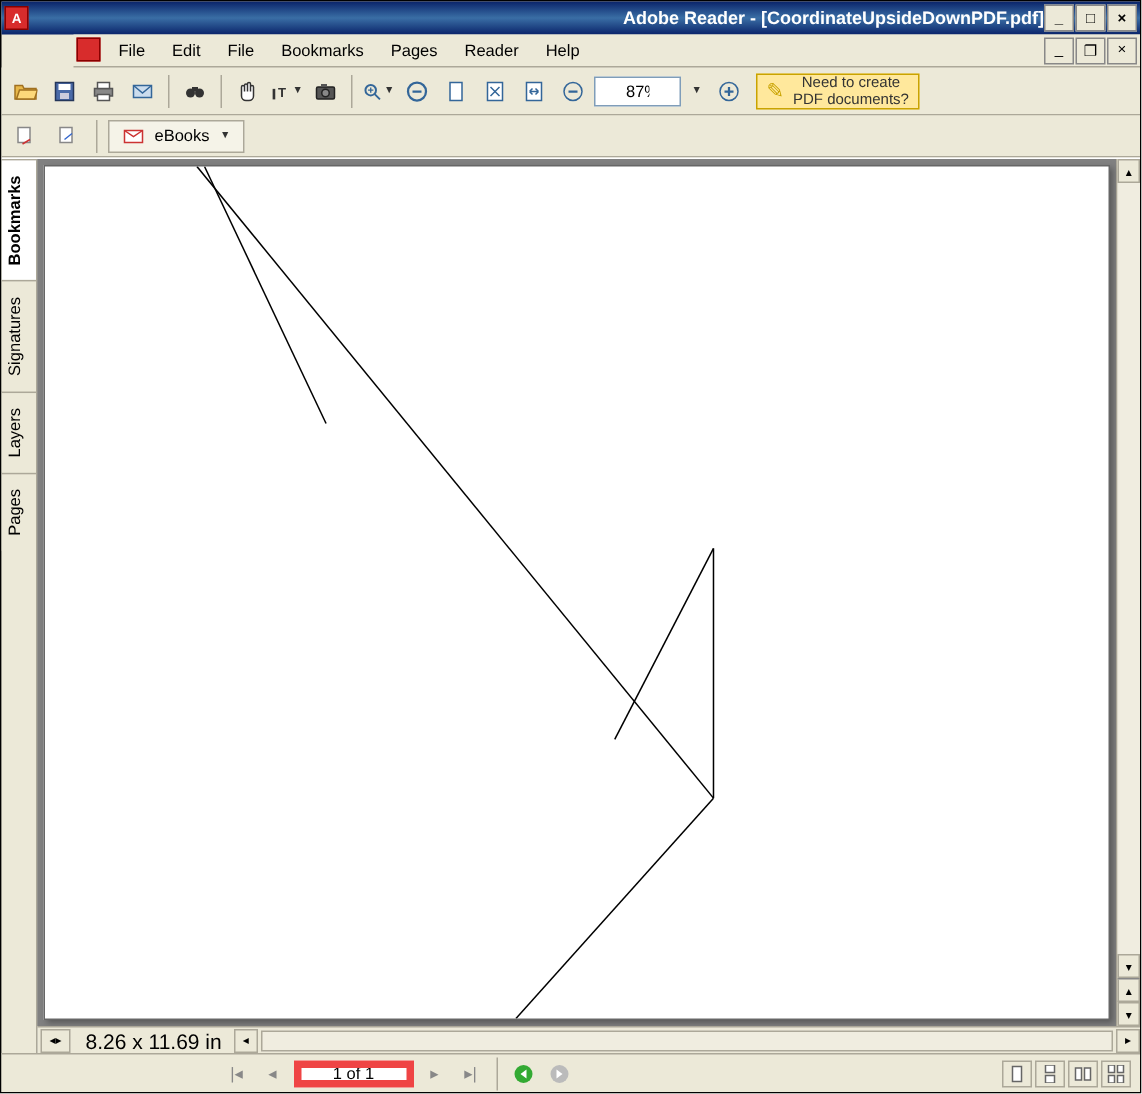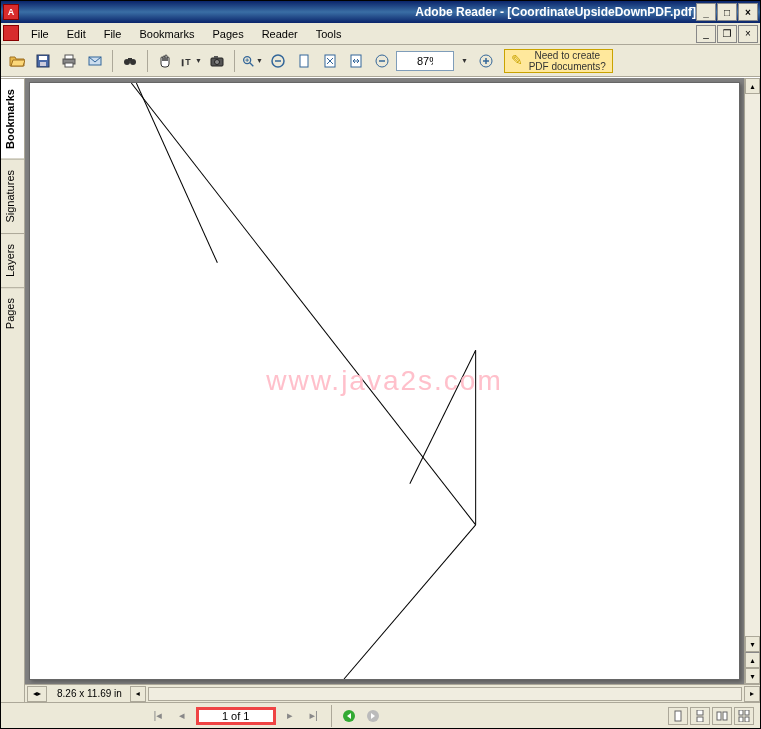--- a/index.html
+++ b/index.html
@@ -6,21 +6,21 @@
 body { font-family: Tahoma, Arial, sans-serif; font-size: 11px; background: #fff; width: 761px; height: 729px; overflow: hidden; }
 
 .window { width: 761px; height: 729px; border: 1px solid #000; display: flex; flex-direction: column; background: #ece9d8; }
 
 .titlebar { height: 22px; background: linear-gradient(to bottom, #0a246a, #3a6ea5, #0a246a); display: flex; align-items: center; padding: 0 2px; color: white; font-weight: bold; font-size: 12px; }
 .titlebar .icon { width: 16px; height: 16px; background: #d82c2c; border: 1px solid #800; margin-right: 4px; display: flex; align-items: center; justify-content: center; font-size: 9px; color: white; }
 .titlebar .title { flex: 1; text-align: right; }
 .win-btns { display: flex; gap: 1px; }
 .win-btn { width: 20px; height: 18px; background: #ece9d8; border: 1px solid #888; display: flex; align-items: center; justify-content: center; font-family: Arial; cursor: pointer; font-size: 10px; color: #000; }
 
-.menubar { height: 22px; background: #ece9d8; display: flex; align-items: center; padding-left: 22px; gap: 2px; border-bottom: 1px solid #aca899; position: relative; }
+.menubar { height: 22px; background: #ece9d8; display: flex; align-items: center; padding-left: 22px; gap: 2px; border-bottom: 1px solid #aca899; position: relative; margin-left: 48px; }
 .menubar .app-icon { position: absolute; left: 2px; top: 2px; width: 16px; height: 16px; background: #d82c2c; border: 1px solid #800; }
 .menu-item { padding: 2px 8px; cursor: pointer; }
 .menubar .right-btns { margin-left: auto; display: flex; gap: 1px; padding-right: 2px; }
 
 .toolbar-row { height: 32px; background: #ece9d8; display: flex; align-items: center; padding: 0 4px; gap: 2px; border-bottom: 1px solid #aca899; }
 .tool-btn { width: 24px; height: 24px; border: 1px solid transparent; display: flex; align-items: center; justify-content: center; cursor: pointer; border-radius: 2px; }
 .dropdown-arrow { font-size: 7px; margin-left: 1px; color: #333; }
 .sep { width: 1px; height: 22px; background: #aca899; margin: 0 3px; }
 
 .zoom-input { width: 58px; height: 20px; border: 1px solid #7f9db9; background: white; padding: 0 20px; font-size: 11px; }
@@ -44,28 +44,28 @@
 .watermark { position: absolute; top: 50%; left: 50%; transform: translate(-50%, -50%); font-size: 28px; color: #ffc0cb; letter-spacing: 2px; font-family: Arial; pointer-events: none; }
 
 .doc-svg { position: absolute; top: 0; left: 0; width: 100%; height: 100%; }
 
 .vscroll { width: 16px; background: #ece9d8; display: flex; flex-direction: column; border-left: 1px solid #aca899; }
 .scroll-btn { height: 16px; background: #ece9d8; border: 1px solid #aca899; display: flex; align-items: center; justify-content: center; font-size: 8px; cursor: pointer; }
 .scroll-track { flex: 1; background: #f0ede0; }
 
 .hstatus { height: 18px; background: #ece9d8; display: flex; align-items: center; border-top: 1px solid #aca899; }
 .hstatus .corner-btn { width: 20px; height: 16px; border: 1px solid #aca899; display: flex; align-items: center; justify-content: center; font-size: 8px; margin: 0 2px; cursor: pointer; }
-.dims { padding: 0 8px; font-size: 10px; }
+.dims { padding: 0 8px; font-size: 14px; }
 .hscroll-track { flex: 1; height: 14px; background: #f0ede0; border: 1px solid #aca899; margin: 0 2px; }
 
 .statusbar { height: 26px; background: #ece9d8; border-top: 1px solid #aca899; display: flex; align-items: center; padding: 0 6px; gap: 4px; }
 .statusbar .nav-group { display: flex; align-items: center; gap: 4px; margin: 0 auto; }
 .nav-btn { width: 20px; height: 20px; border: 1px solid transparent; display: flex; align-items: center; justify-content: center; cursor: pointer; color: #888; font-size: 11px; }
 .nav-btn.green { color: #2a2; }
-.page-field { width: 80px; height: 18px; border: 3px solid #ef4444; background: white; text-align: center; font-size: 11px; }
+.page-field { width: 80px; height: 18px; border: 5px solid #ef4444; background: white; text-align: center; font-size: 11px; }
 .view-group { display: flex; gap: 2px; margin-left: auto; }
 .view-btn { width: 20px; height: 18px; border: 1px solid #aca899; background: #ece9d8; cursor: pointer; display:flex; align-items:center; justify-content:center; }
 
 svg.icon { width: 16px; height: 16px; }
 </style>
 </head>
 <body>
 
 <div class="window">
 
@@ -80,21 +80,21 @@
   </div>
 
   <div class="menubar">
     <div class="app-icon"></div>
     <div class="menu-item">File</div>
     <div class="menu-item">Edit</div>
     <div class="menu-item">File</div>
     <div class="menu-item">Bookmarks</div>
     <div class="menu-item">Pages</div>
     <div class="menu-item">Reader</div>
-    <div class="menu-item">Tools</div>
+    <div class="menu-item">Help</div>
     <div class="right-btns">
       <div class="win-btn">_</div>
       <div class="win-btn">❐</div>
       <div class="win-btn">×</div>
     </div>
   </div>
 
   <div class="toolbar-row">
     <div class="tool-btn">
       <svg class="icon" viewBox="0 0 16 16">
@@ -200,40 +200,62 @@
     </div>
     <div class="promo">
       <span class="promo-icon">✎</span>
       <div>
         <div>Need to create</div>
         <div>PDF documents?</div>
       </div>
     </div>
   </div>
 
+  <div class="toolbar2">
+    <div class="tool-btn">
+      <svg class="icon" viewBox="0 0 16 16">
+          <rect x="3" y="2" width="8" height="10" fill="#fff" stroke="#888"></rect>
+          <path d="M6 13l5-3" stroke="#c33"></path>
+        </svg>
+    </div>
+    <div class="tool-btn">
+      <svg class="icon" viewBox="0 0 16 16">
+          <rect x="3" y="2" width="8" height="10" fill="#fff" stroke="#888"></rect>
+          <path d="M11 6l-5 4" stroke="#36c"></path>
+        </svg>
+    </div>
+    <div class="sep"></div>
+    <div class="ebooks-btn">
+      <svg class="icon" viewBox="0 0 16 16">
+          <rect x="2" y="4" width="12" height="8" fill="#fff" stroke="#c33"></rect>
+          <path d="M2 4l6 4 6-4" fill="none" stroke="#c33"></path>
+        </svg>
+      <span>eBooks</span>
+      <span class="dropdown-arrow">▼</span>
+    </div>
+  </div>
 
   <div class="main-area">
     <div class="side-tabs">
       <div class="side-tab active">Bookmarks</div>
       <div class="side-tab">Signatures</div>
       <div class="side-tab">Layers</div>
       <div class="side-tab">Pages</div>
     </div>
 
     <div class="doc-area">
       <div class="doc-viewport">
         <div class="doc-page">
           <svg class="doc-svg" id="doc-svg" viewBox="0 0 700 580" preserveAspectRatio="none">
               <line x1="100" y1="0" x2="440" y2="430" stroke="#000" stroke-width="1"></line>
               <line x1="105" y1="0" x2="185" y2="175" stroke="#000" stroke-width="1"></line>
               <line x1="440" y1="260" x2="440" y2="430" stroke="#000" stroke-width="1"></line>
               <line x1="440" y1="260" x2="375" y2="390" stroke="#000" stroke-width="1"></line>
               <line x1="440" y1="430" x2="310" y2="580" stroke="#000" stroke-width="1"></line>
             </svg>
-          <div class="watermark">www.java2s.com</div>
         </div>
         <div class="vscroll">
           <div class="scroll-btn">▴</div>
           <div class="scroll-track"></div>
           <div class="scroll-btn">▾</div>
           <div class="scroll-btn" style="border-top:1px solid #888">▴</div>
           <div class="scroll-btn">▾</div>
         </div>
       </div>
       <div class="hstatus">

